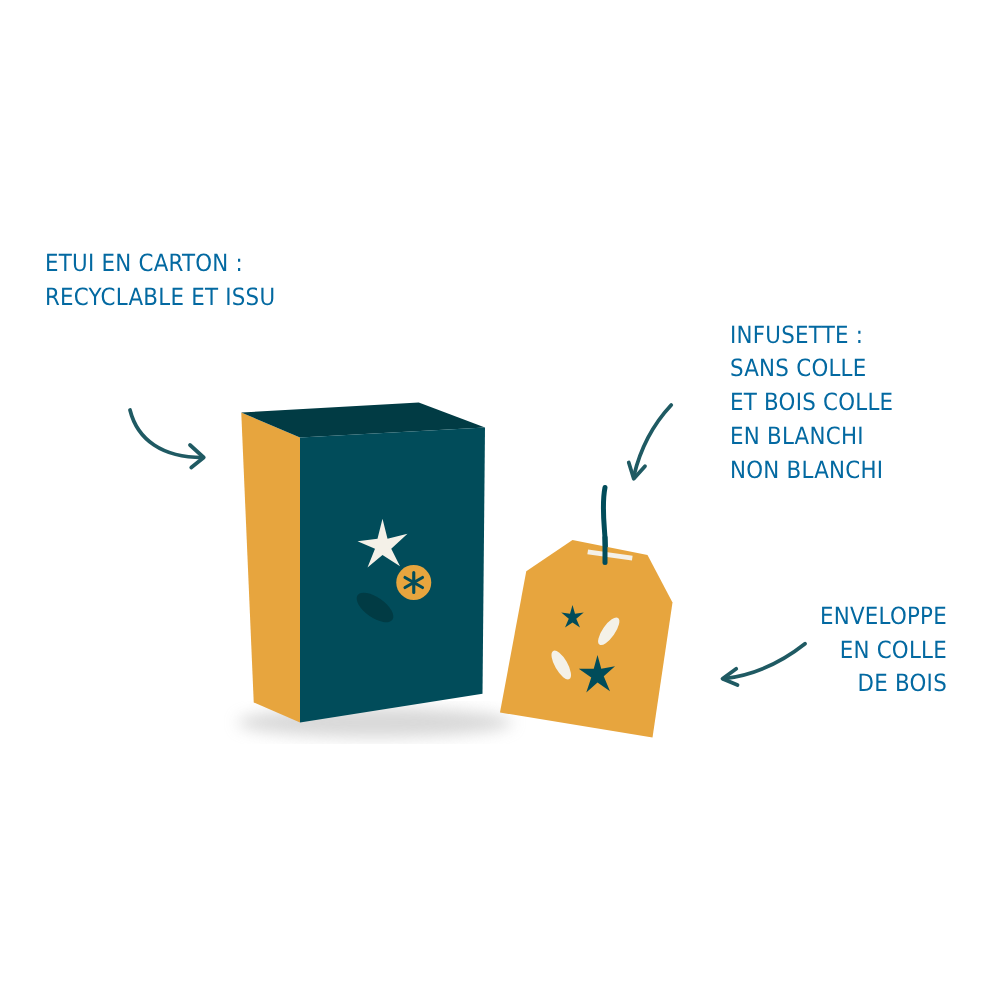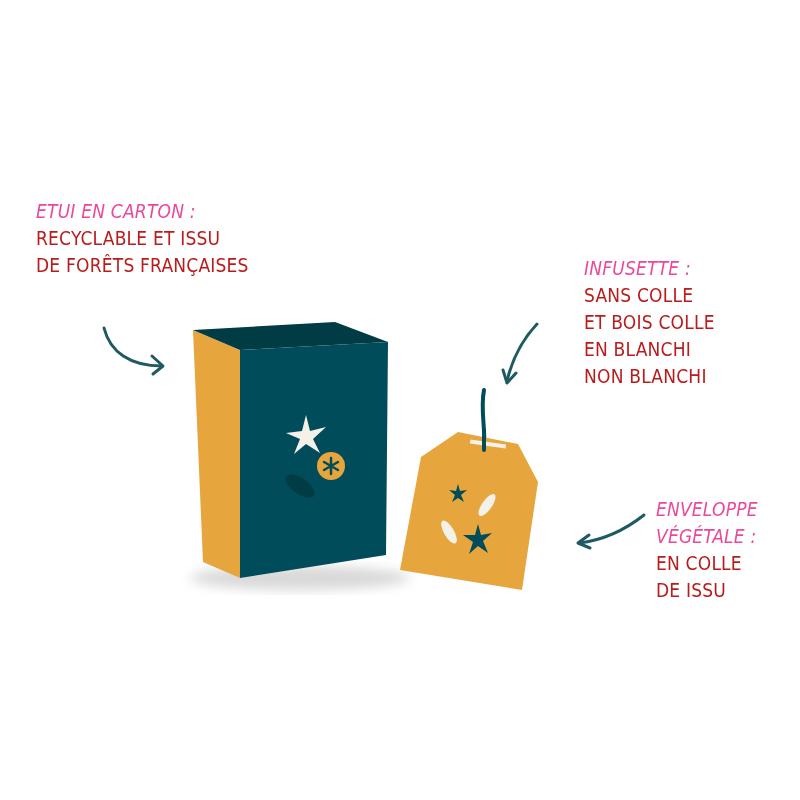--- a/index.html
+++ b/index.html
@@ -1,20 +1,20 @@
 <!DOCTYPE html>
 <html><head>
   <meta charset="utf-8">
   <style>
     html, body { margin: 0; padding: 0; background: #ffffff; }
     body { width: 800px; height: 800px; position: relative; overflow: hidden; }
     .label { position: absolute; font-family: "DejaVu Sans", sans-serif; font-size: 19px; line-height: 27px; letter-spacing: 0.2px; font-stretch: condensed; }
     .label div { white-space: nowrap; }
-    .title { color: #ec4899; font-style: italic; }
-    .body-text { color: #b91c1c; }
+    .title { color: #0369a1; }
+    .body-text { color: #0369a1; }
     #scene { position: absolute; left: 0; top: 0; }
   </style>
 </head>
 <body>
 
 <svg id="scene" width="800" height="800" viewBox="0 0 800 800">
   <defs>
     <filter id="blur" x="-20%" y="-20%" width="140%" height="140%">
       <feGaussianBlur stdDeviation="6"></feGaussianBlur>
     </filter>
@@ -64,29 +64,27 @@
   </g>
   <g stroke="#1f5a63" stroke-width="3" fill="none" stroke-linecap="round" stroke-linejoin="round">
     <path d="M644,515 C625,530 605,540 579,543"></path>
     <path d="M589,535 L578,543 L590,548"></path>
   </g>
 </svg>
 
 <div class="label" style="left:36px; top:198px;">
   <div class="title">ETUI EN CARTON :</div>
   <div class="body-text">RECYCLABLE ET ISSU</div>
-  <div class="body-text">DE FORÊTS FRANÇAISES</div>
 </div>
 
 <div class="label" style="left:584px; top:255px;">
   <div class="title">INFUSETTE :</div>
   <div class="body-text">SANS COLLE</div>
   <div class="body-text">ET BOIS COLLE</div>
   <div class="body-text">EN BLANCHI</div>
   <div class="body-text">NON BLANCHI</div>
 </div>
 
-<div class="label" style="left:656px; top:496px;">
+<div class="label" style="left:656px; top:480px;text-align:right;">
   <div class="title">ENVELOPPE</div>
-  <div class="title">VÉGÉTALE :</div>
   <div class="body-text">EN COLLE</div>
-  <div class="body-text">DE ISSU</div>
+  <div class="body-text">DE BOIS</div>
 </div>
 
 </body></html>

